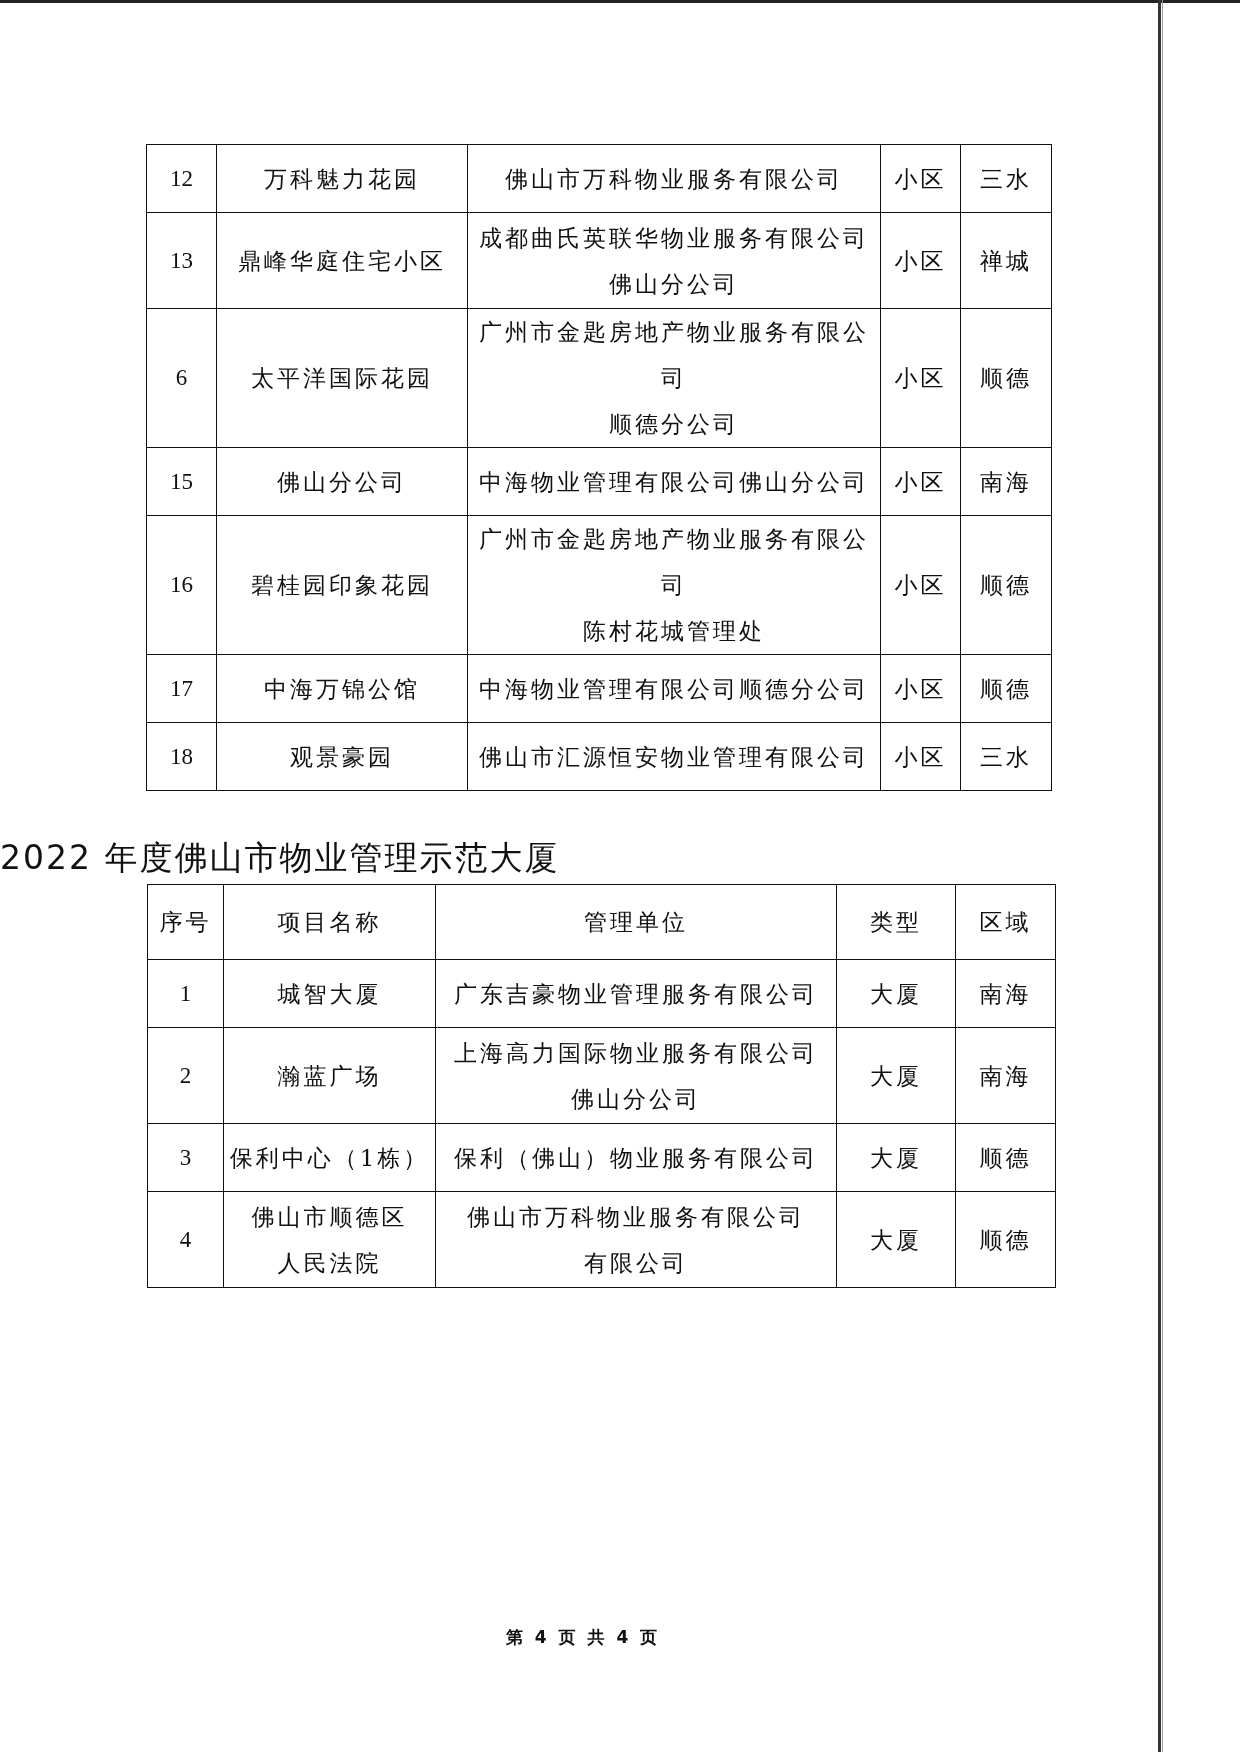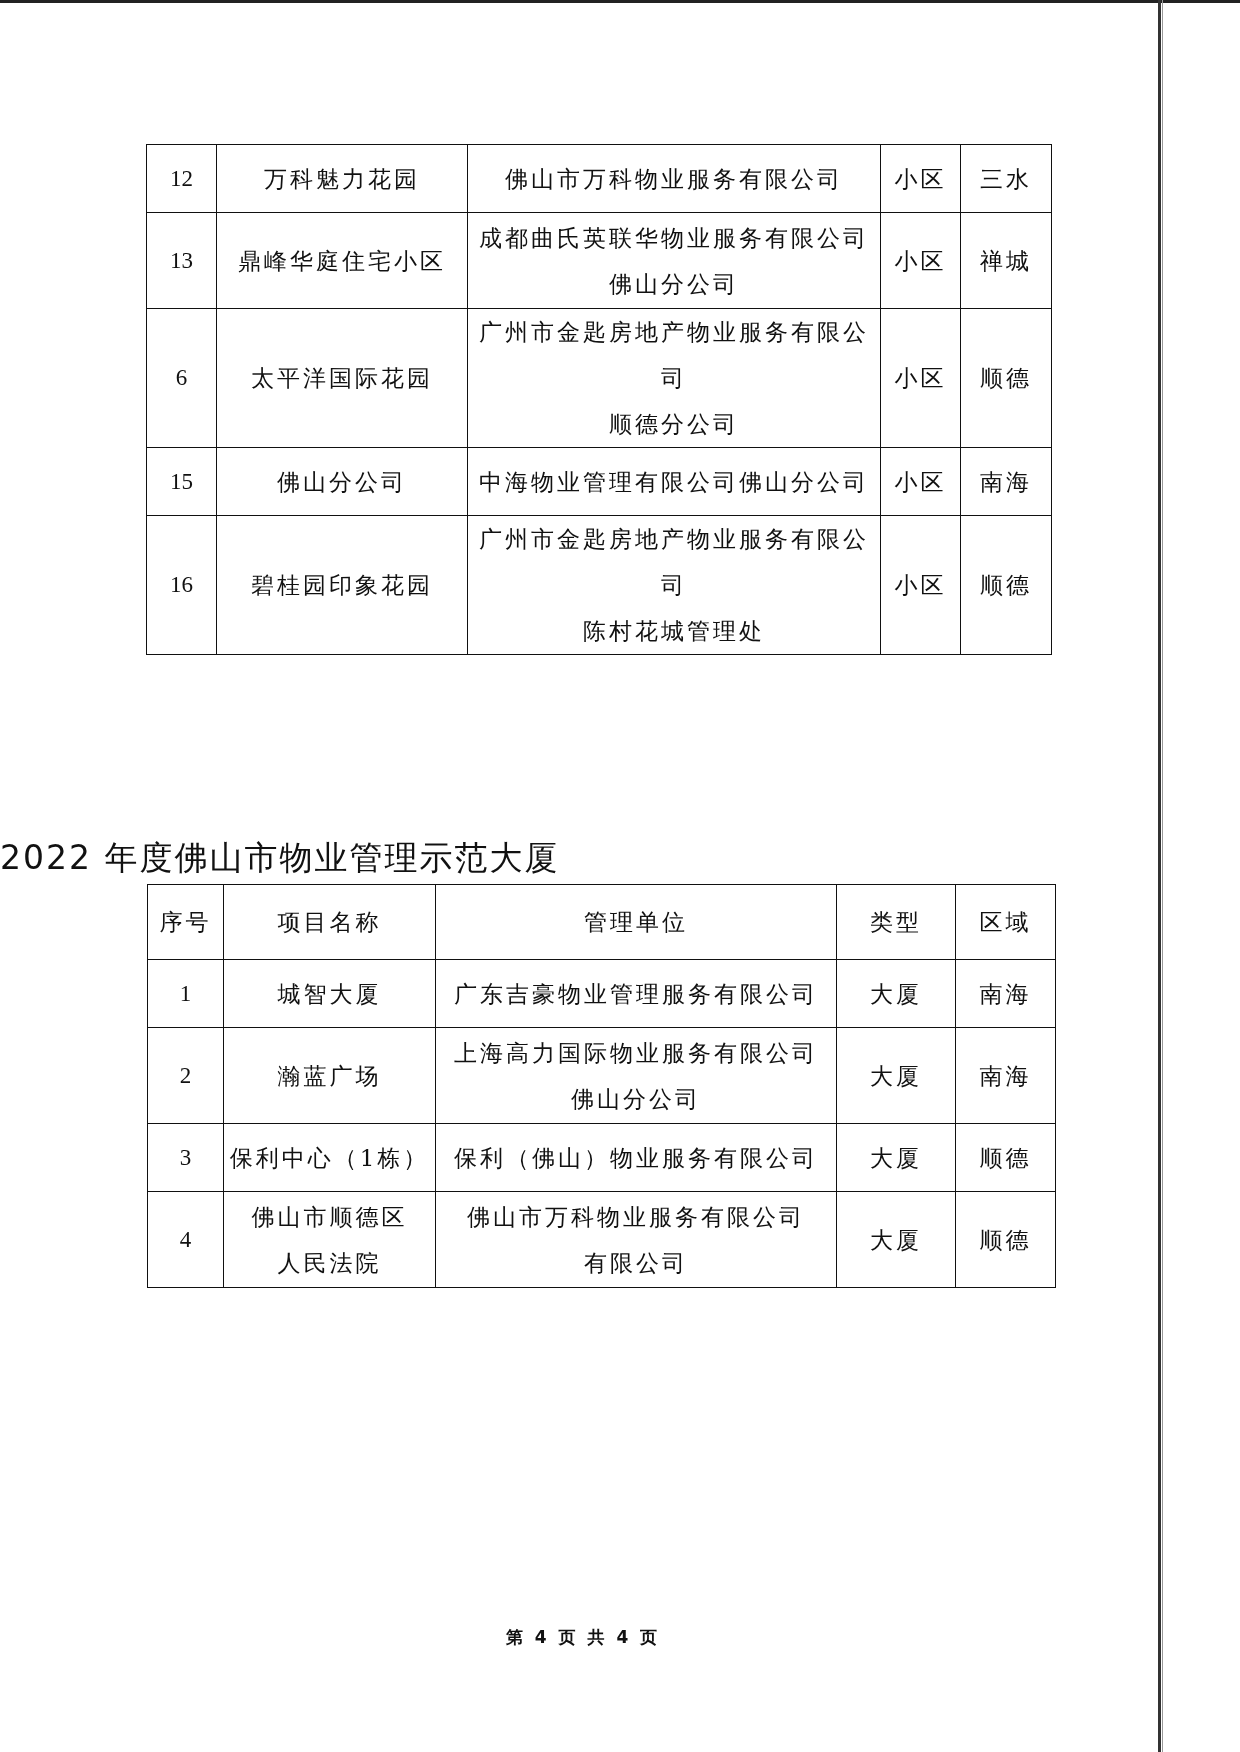--- a/index.html
+++ b/index.html
@@ -87,20 +87,42 @@
         <td>
           <span class="line">碧桂园印象花园</span>
         </td>
         <td>
           <span class="line">广州市金匙房地产物业服务有限公司</span>
           <span class="line">陈村花城管理处</span>
         </td>
         <td>小区</td>
         <td>顺德</td>
       </tr>
+      <tr style="height: 68px;">
+        <td class="num">17</td>
+        <td>
+          <span class="line">中海万锦公馆</span>
+        </td>
+        <td>
+          <span class="line">中海物业管理有限公司顺德分公司</span>
+        </td>
+        <td>小区</td>
+        <td>顺德</td>
+      </tr>
+      <tr style="height: 68px;">
+        <td class="num">18</td>
+        <td>
+          <span class="line">观景豪园</span>
+        </td>
+        <td>
+          <span class="line">佛山市汇源恒安物业管理有限公司</span>
+        </td>
+        <td>小区</td>
+        <td>三水</td>
+      </tr>
     </tbody>
 </table>
 
 <div class="title">2022 年度佛山市物业管理示范大厦</div>
 
 <table id="t2">
   <colgroup>
       <col style="width:76px">
       <col style="width:212px">
       <col style="width:401px">

